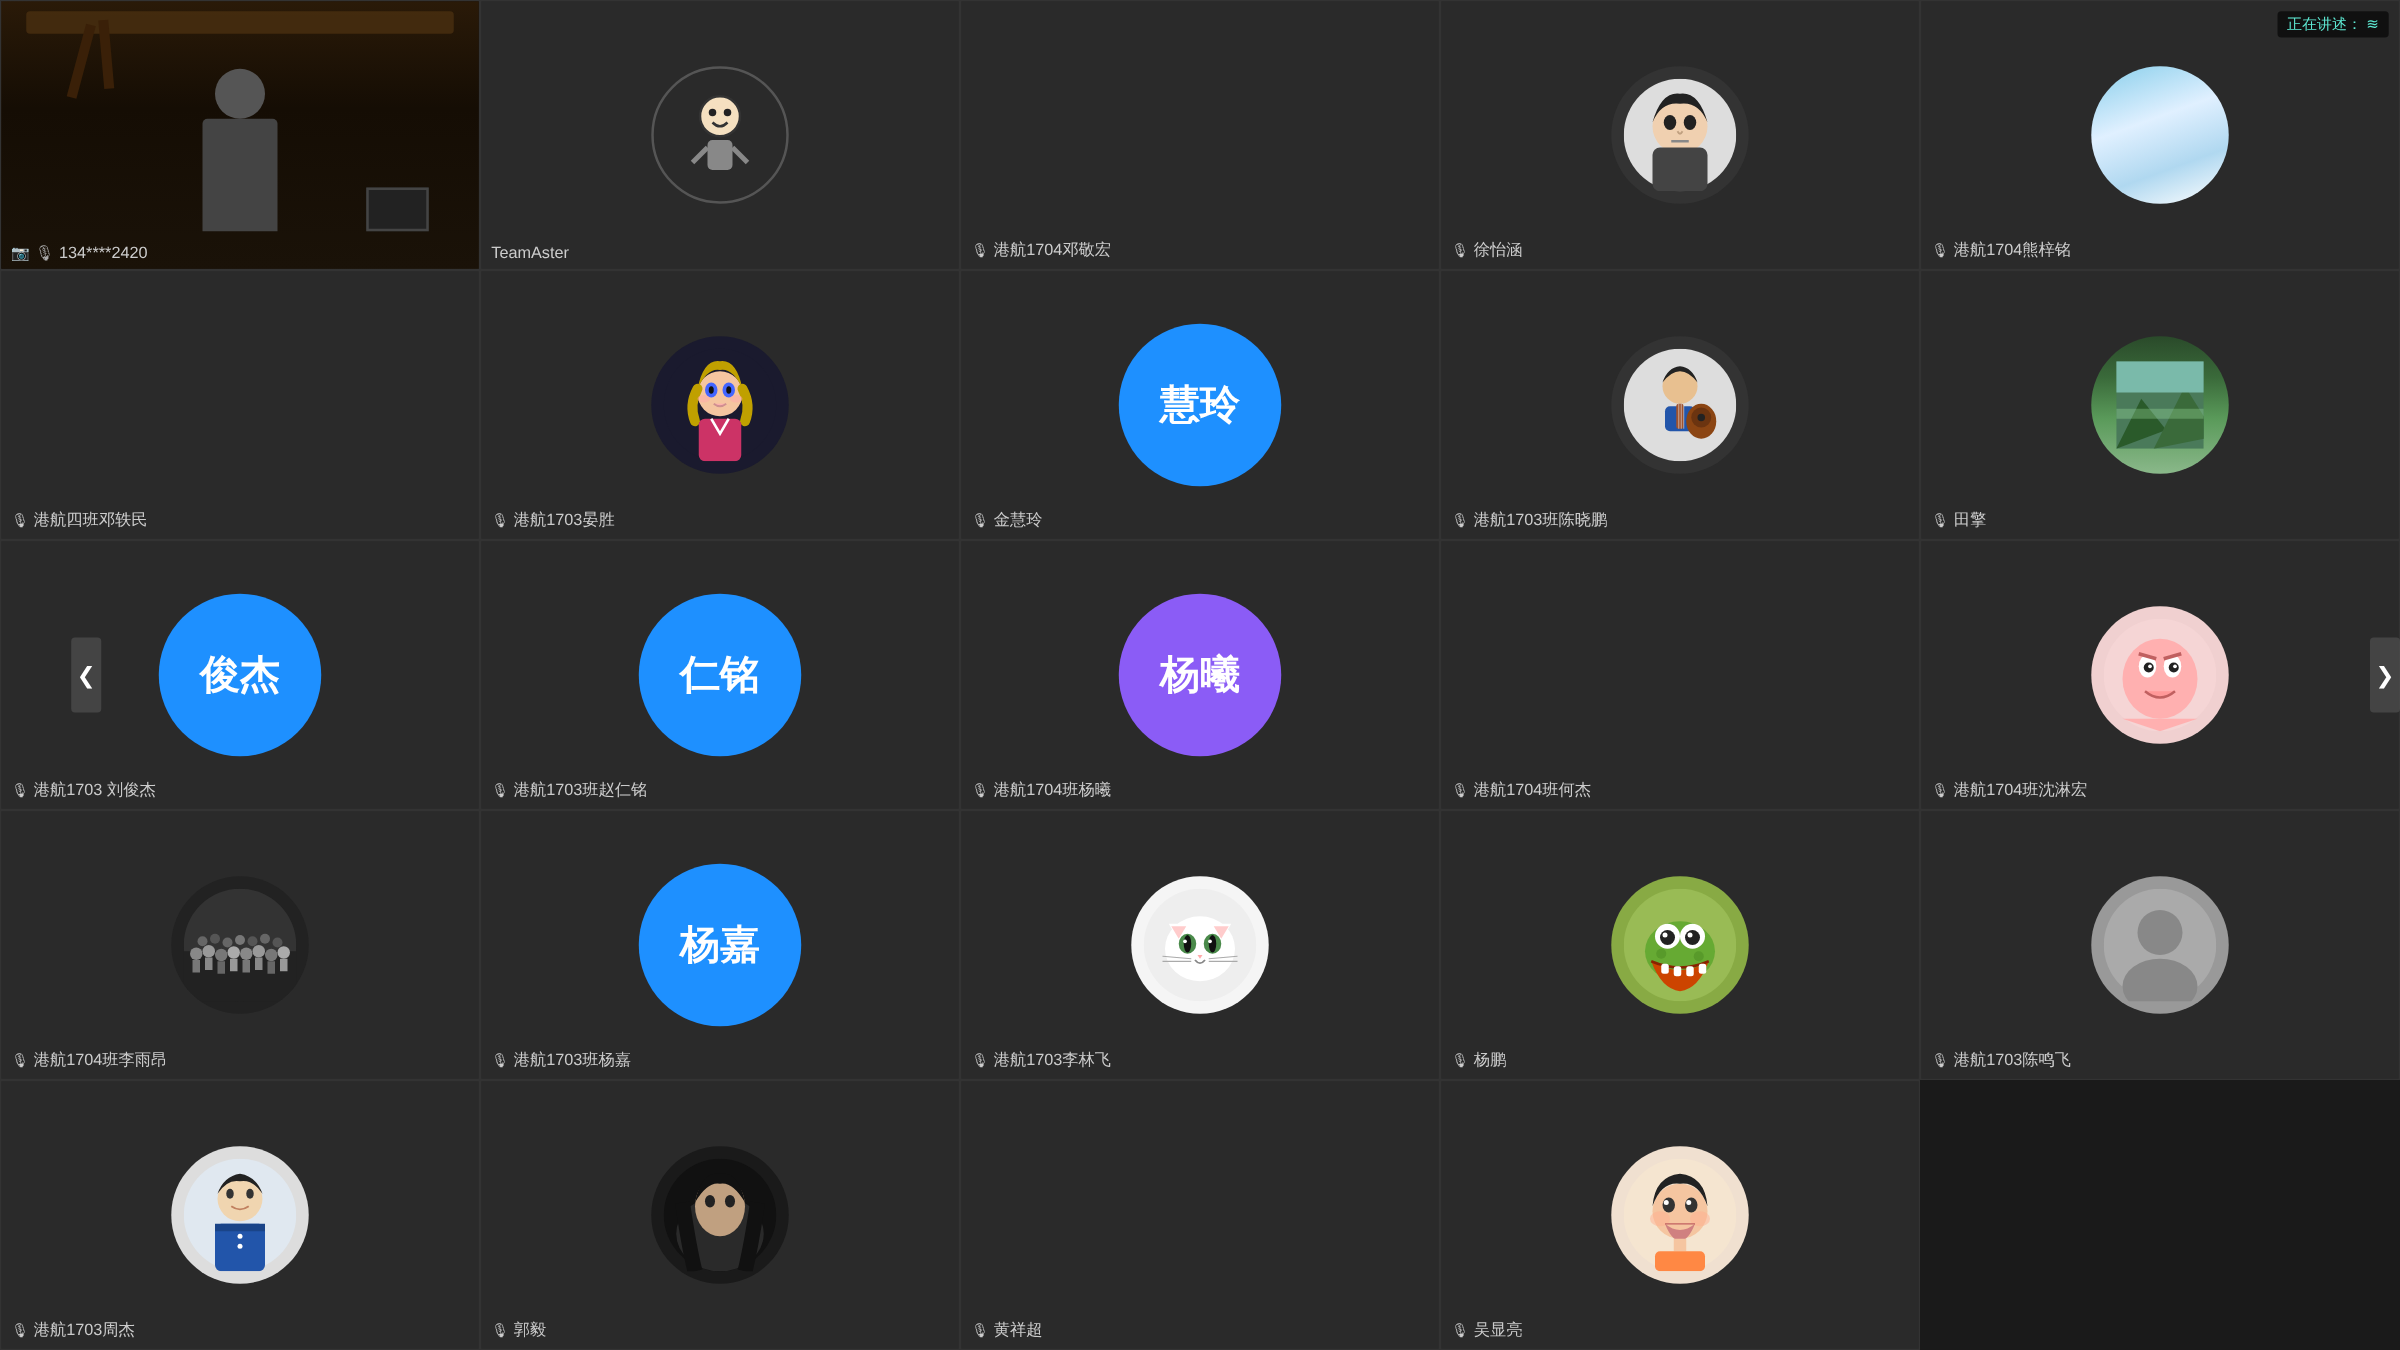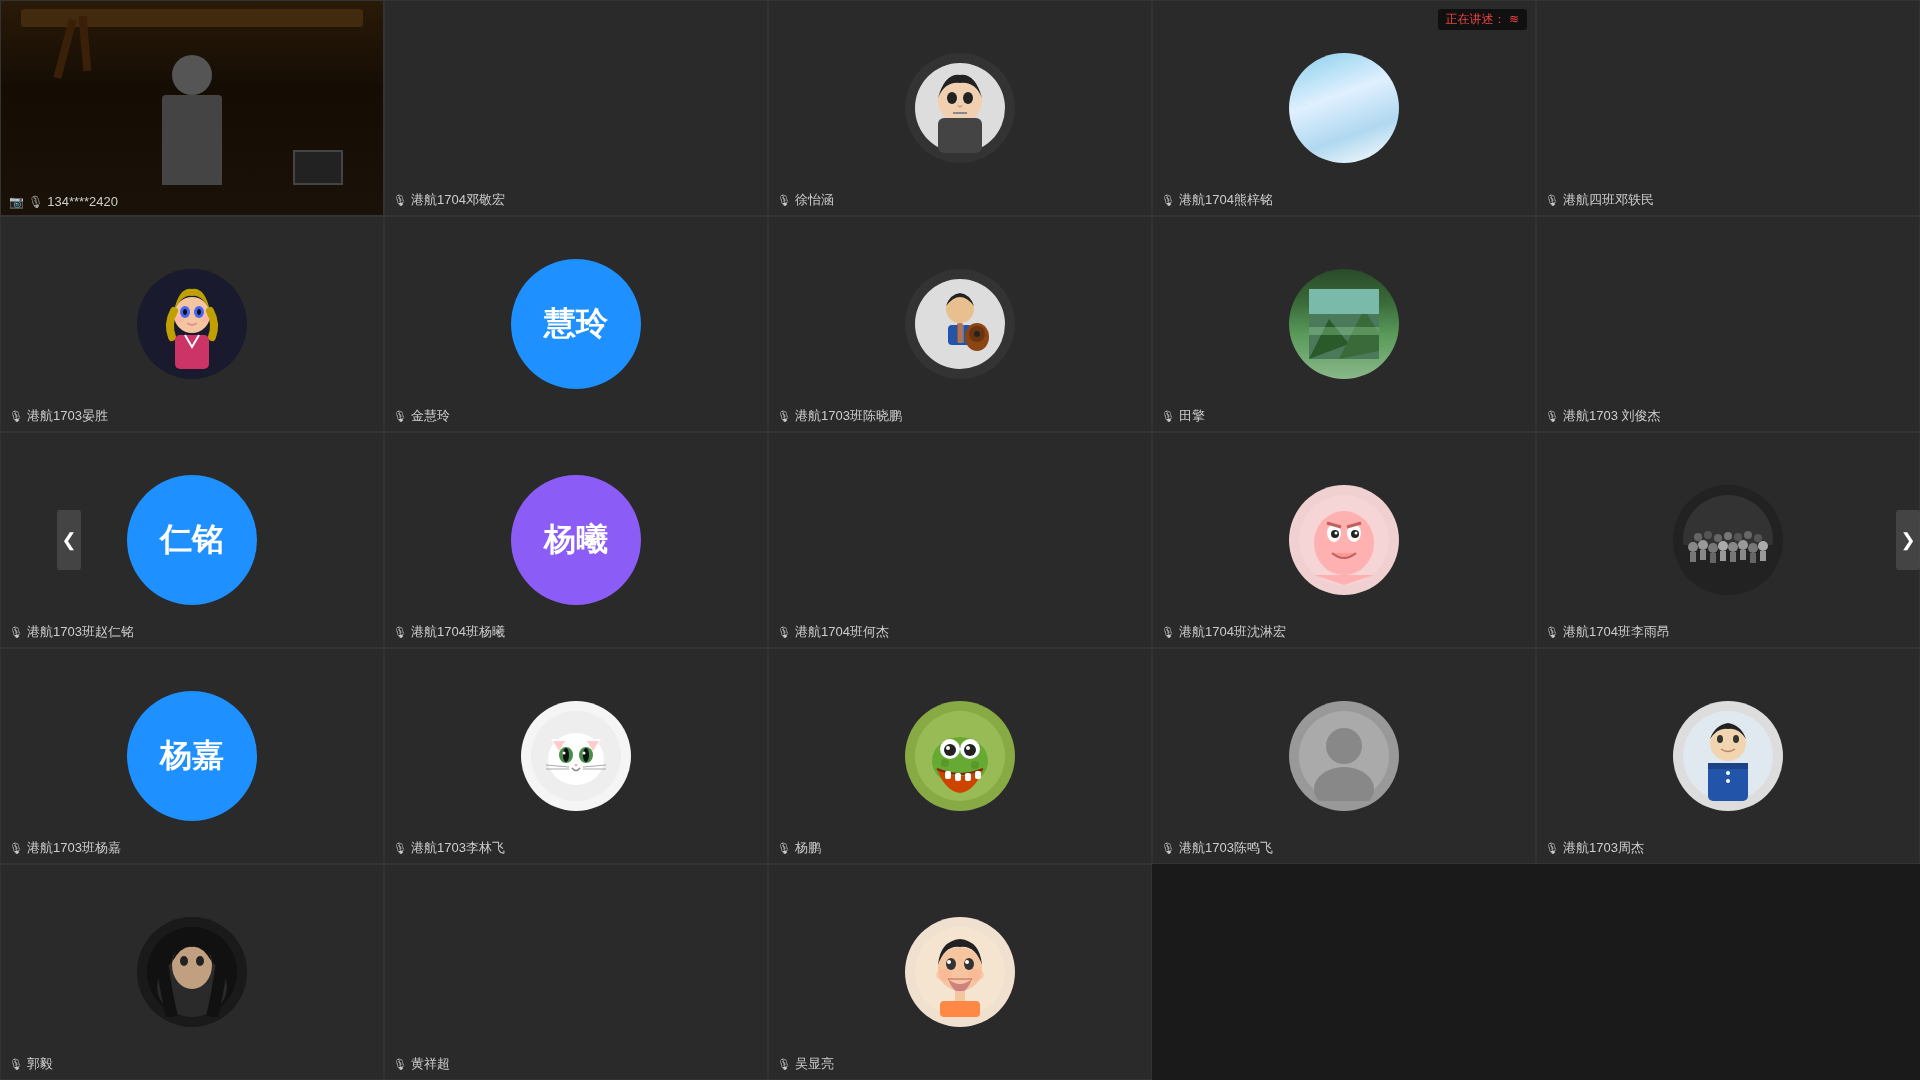--- a/index.html
+++ b/index.html
@@ -70,21 +70,21 @@
       display: flex;
       align-items: center;
       justify-content: center;
       position: relative;
     }
     .speaking-badge {
       position: absolute;
       top: 8px;
       right: 8px;
       background: rgba(0,0,0,0.6);
-      color: #ef4444;
+      color: #5eead4;
       font-size: 12px;
       padding: 2px 8px;
       border-radius: 3px;
     }
     .nav-arrow {
       position: absolute;
       top: 50%;
       transform: translateY(-50%);
       width: 24px;
       height: 60px;
@@ -118,20 +118,42 @@
         <div style="position:absolute;bottom:30px;right:40px;width:50px;height:35px;background:#222;border:2px solid #444;"></div>
       </div>
     </div>
     <div class="cell-label">
       <span style="color:#aaa;font-size:12px;">📷</span>
       <span style="color:#aaa;font-size:12px;">🎙</span>
       <span>134****2420</span>
     </div>
   </div>
 
+  <div class="cell">
+    <div class="cell-avatar" style="background:#2a2a2a;border:2px solid #555;">
+
+      <svg width="80" height="80" viewBox="0 0 80 80">
+
+        <circle cx="40" cy="25" r="16" fill="#f5e0c0" stroke="#333" stroke-width="2"></circle>
+
+        <circle cx="34" cy="22" r="3" fill="#222"></circle>
+        <circle cx="46" cy="22" r="3" fill="#222"></circle>
+
+        <path d="M34 30 Q40 36 46 30" stroke="#333" stroke-width="2" fill="none"></path>
+
+        <rect x="30" y="44" width="20" height="24" rx="4" fill="#888"></rect>
+
+        <line x1="30" y1="50" x2="18" y2="62" stroke="#888" stroke-width="4"></line>
+        <line x1="50" y1="50" x2="62" y2="62" stroke="#888" stroke-width="4"></line>
+      </svg>
+    </div>
+    <div class="cell-label">
+      <span>TeamAster</span>
+    </div>
+  </div>
 
   <div class="cell">
     <div class="cell-label">
       <span style="font-size:11px;">🎙</span>
       <span>港航1704邓敬宏</span>
     </div>
   </div>
 
   <div class="cell">
     <div class="cell-avatar" style="background:#333;">
@@ -260,20 +282,23 @@
       </svg>
     </div>
     <div class="cell-label">
       <span style="font-size:11px;">🎙</span>
       <span>田擎</span>
     </div>
   </div>
 
 
   <div class="cell">
+    <div class="cell-avatar large" style="background:#1e90ff;">
+      <span>俊杰</span>
+    </div>
     <div class="cell-label">
       <span style="font-size:11px;">🎙</span>
       <span>港航1703 刘俊杰</span>
     </div>
   </div>
 
   <div class="cell">
     <div class="cell-avatar large" style="background:#1e90ff;">
       <span>仁铭</span>
     </div>

